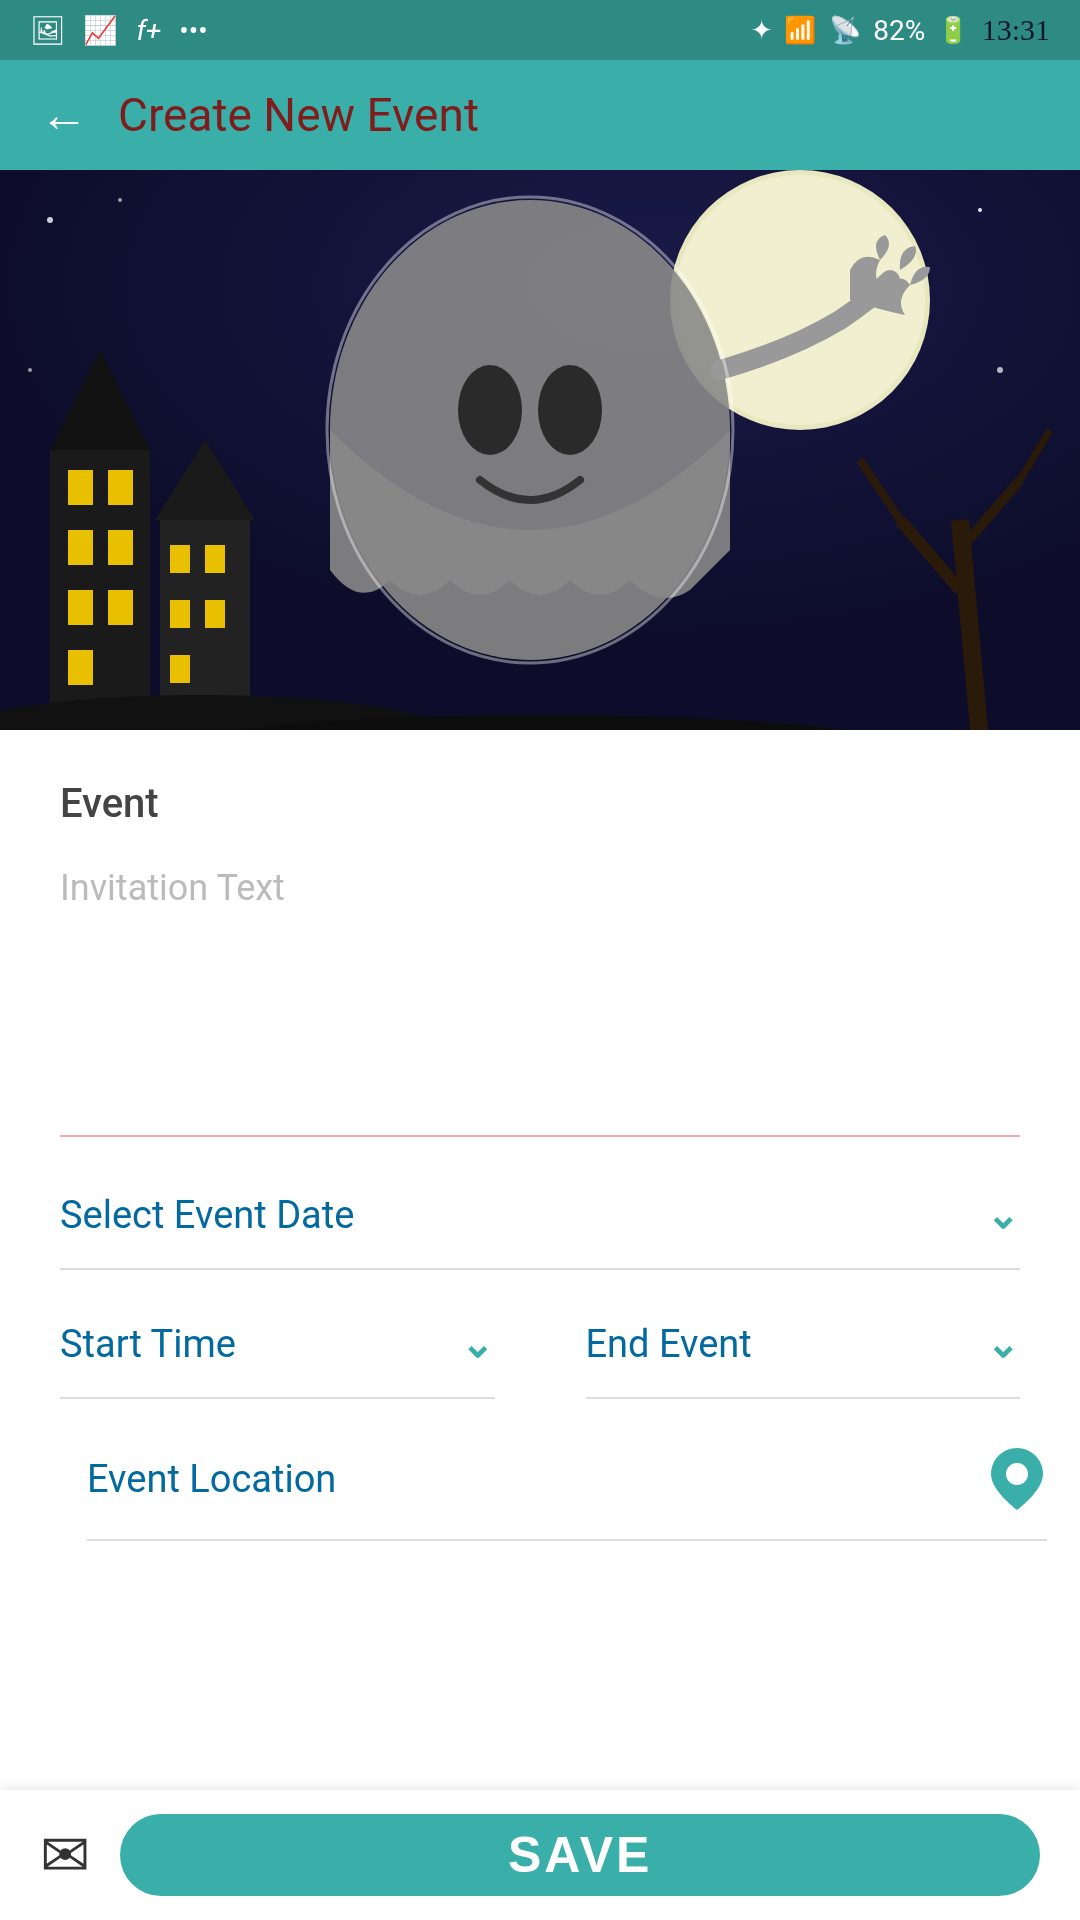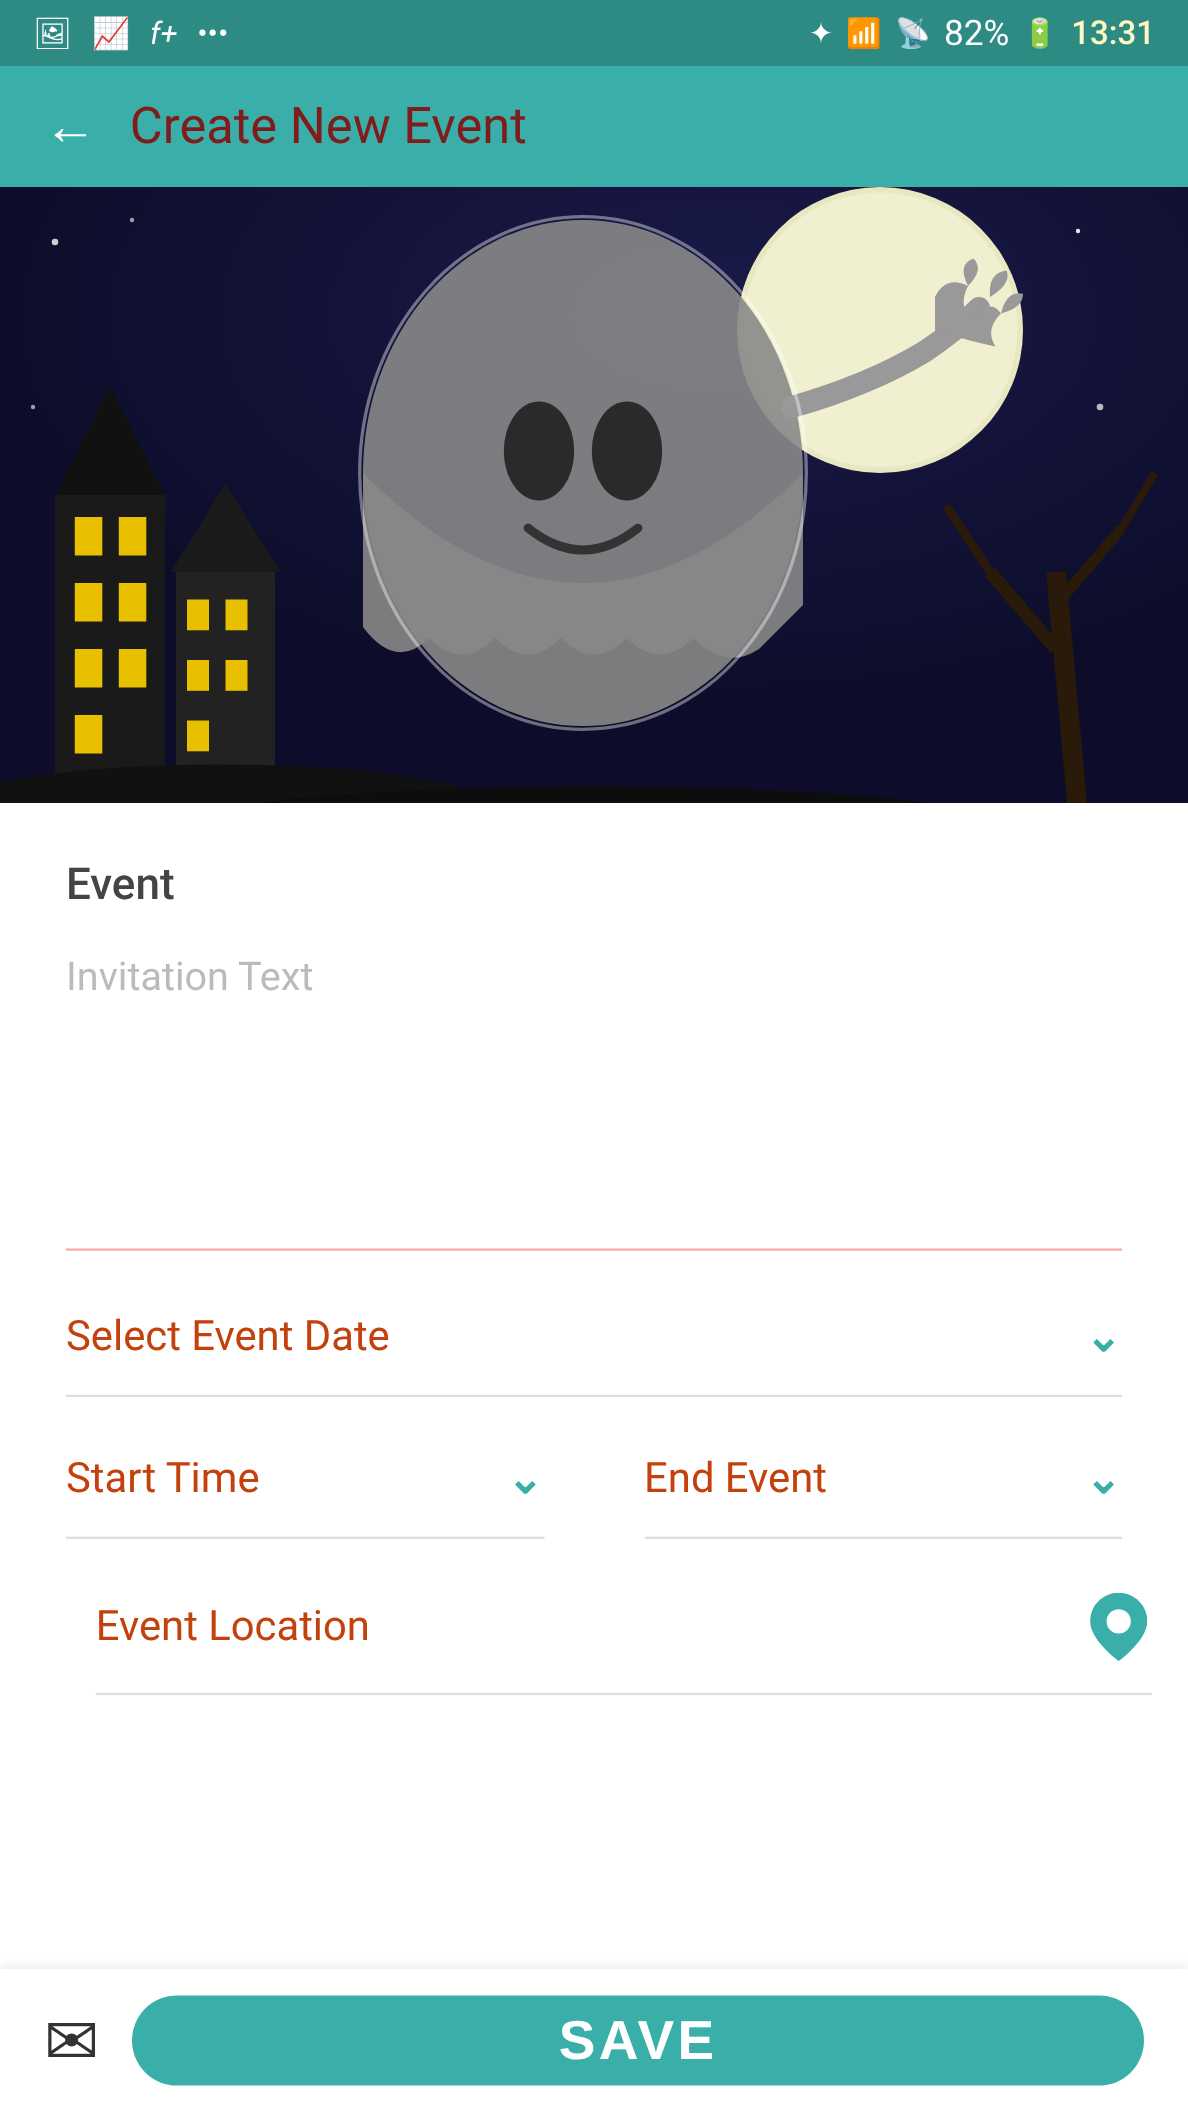--- a/index.html
+++ b/index.html
@@ -39,21 +39,22 @@
       display: flex;
       align-items: center;
       gap: 12px;
       font-size: 28px;
       color: white;
     }
 
     .status-time {
       font-size: 30px;
       font-weight: 500;
-      color: #fef9c3;
+      color: #0f172a;
+      font-family: Liberation Serif, serif;
     }
 
     
     .top-bar {
       width: 100%;
       height: 110px;
       background: #3aafa9;
       display: flex;
       align-items: center;
       padding: 0 40px;
@@ -126,21 +127,21 @@
       align-items: center;
       justify-content: space-between;
       border-bottom: 2px solid #ddd;
       padding: 30px 0;
       margin-top: 20px;
       cursor: pointer;
     }
 
     .dropdown-label {
       font-size: 38px;
-      color: #c2410c;
+      color: #0369a1;
     }
 
     .chevron-down {
       color: #3aafa9;
       font-size: 40px;
       font-weight: bold;
     }
 
     
     .two-col-row {
@@ -219,21 +220,21 @@
   <div class="status-bar-left">
     <span style="color:white;font-size:28px;">🖼</span>
     <span style="color:white;font-size:28px;">📈</span>
     <span style="color:white;font-size:28px;font-style:italic;">f+</span>
     <span style="color:white;font-size:28px;">•••</span>
   </div>
   <div class="status-bar-right">
     <span style="font-size:26px;">✦</span>
     <span style="font-size:26px;">📶</span>
     <span style="font-size:26px;">📡</span>
-    <span style="font-size:32px;color:white;">82%</span>
+    <span style="font-size:28px;color:white;">82%</span>
     <span style="font-size:26px;">🔋</span>
     <span class="status-time">13:31</span>
   </div>
 </div>
 
 <div class="top-bar">
   <span class="back-btn">←</span>
   <span class="page-title">Create New Event</span>
 </div>
 

